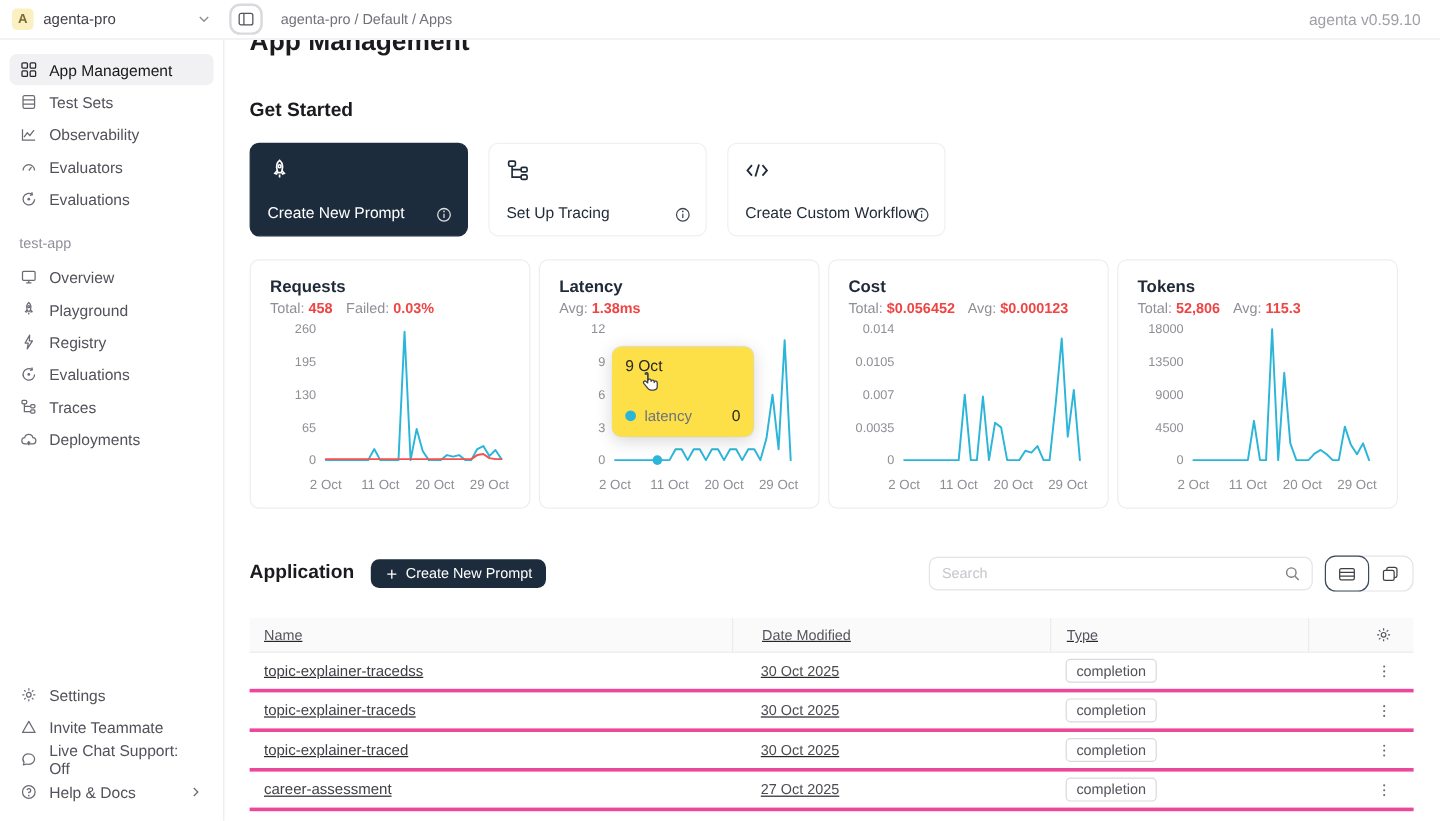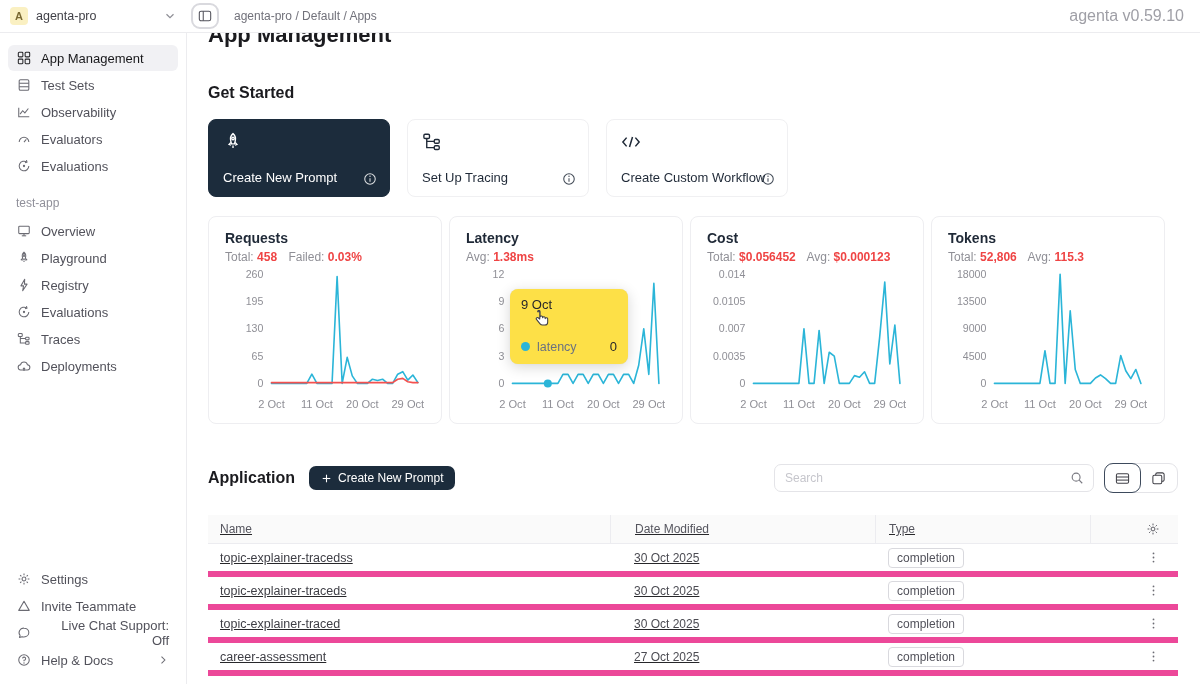--- a/index.html
+++ b/index.html
@@ -11,28 +11,28 @@
     border-bottom:1px solid #ececef; background:#fff; display:flex; align-items:center; z-index:20; }
   .topbar-left { width:187px; display:flex; align-items:center; gap:8px; padding:0 10px; }
   .avatar { width:18px; height:18px; border-radius:4px; background:#faf0c2; color:#7a6a33;
     font-size:11px; display:flex; align-items:center; justify-content:center; font-weight:600; }
   .ws-name { font-size:12.5px; color:#3f3f46; font-weight:500; flex:1; }
   .chev { color:#8f8f96; display:flex; }
   .crumb-wrap { display:flex; align-items:center; gap:15px; padding-left:4px; }
   .toggle-ring { border:2.5px solid #d9d9de; border-radius:9px; width:28px; height:26px;
     display:flex; align-items:center; justify-content:center; color:#52525b; background:#fff; cursor:pointer; }
   .breadcrumb { font-size:12px; color:#71717a; }
-  .version { margin-left:auto; padding-right:16px; font-size:16px; color:#9f9fa6; }
+  .version { margin-left:auto; padding-right:16px; font-size:13px; color:#9f9fa6; }
 
   
   .sidebar { position:fixed; top:33px; left:0; bottom:0; width:187px; background:#fff;
     border-right:1px solid #ececef; display:flex; flex-direction:column; padding:12px 8px 10px; }
   .side-item { display:flex; align-items:center; gap:10px; height:26px; padding:0 9px;
     border-radius:6px; font-size:13px; color:#52525b; cursor:pointer; margin-bottom:0; }
-  .side-item + .side-item { margin-top:0;text-align:right; }
+  .side-item + .side-item { margin-top:0; }
   .side-item { margin-bottom:0; }
   .side-group .side-item { margin-bottom:0; height:26px; }
   .side-group { display:flex; flex-direction:column; gap:0; }
   .side-group .side-item { flex:none; }
   .side-item.active { background:#f1f1f4; color:#18181b; font-weight:500; }
   .side-item .icon { display:flex; color:#6b6b73; }
   .side-item.active .icon { color:#27272a; }
   .side-section { font-size:12px; color:#90909a; margin:16px 8px 8px; }
   .side-footer { margin-top:auto; display:flex; flex-direction:column; }
   .side-item .chev-r { margin-left:auto; color:#6b6b73; display:flex; }
@@ -93,21 +93,21 @@
 
   .table { margin-top:22px;text-decoration:underline; }
   .thead { display:flex; align-items:stretch; height:29px; background:#fafafa;
     border-bottom:1px solid #ececf0; font-size:12px; color:#55555e; font-weight:500; }
   .thead > div { display:flex; align-items:center; }
   .col-name { width:402px; padding-left:12px; }
   .col-date { width:265px; padding-left:24px; }
   .col-type { width:215px; padding-left:13px; }
   .col-act  { flex:1; justify-content:flex-end; padding-right:18px; display:flex; align-items:center; }
   .thead .col-date, .thead .col-type, .thead .col-act { border-left:1px solid #ececf0; }
-  .trow { display:flex; align-items:center; height:33px; border-bottom:6px solid #ec4899;
+  .trow { display:flex; align-items:center; height:33px; border-bottom:3px solid #ec4899;
     font-size:12.5px; color:#3f3f46; cursor:pointer; }
   .trow .col-date { color:#4b4b52; font-size:12px; }
   .tag { display:inline-block; border:1px solid #d9d9de; border-radius:4px; padding:2px 8px;
     font-size:12px; color:#52525b; background:#fff; }
   .kebab { color:#6b6b73; display:flex; cursor:pointer; }
   .gear-h { color:#55555e; display:flex; cursor:pointer; }
 </style>
 </head>
 <body>
 

